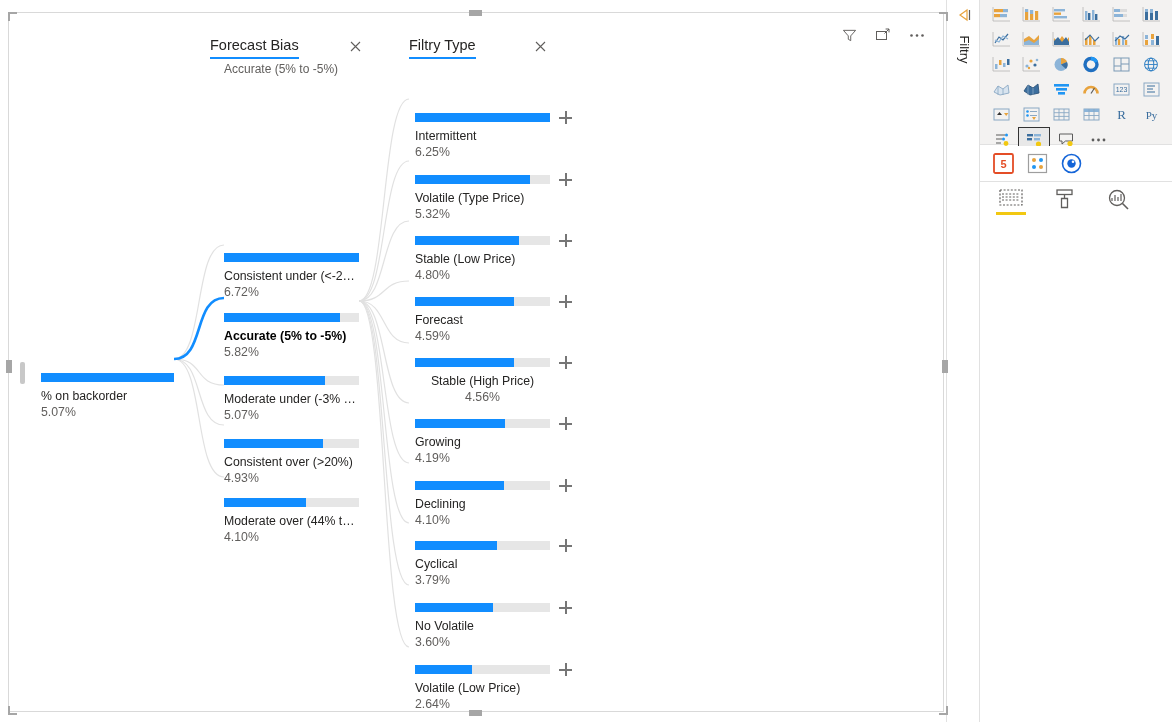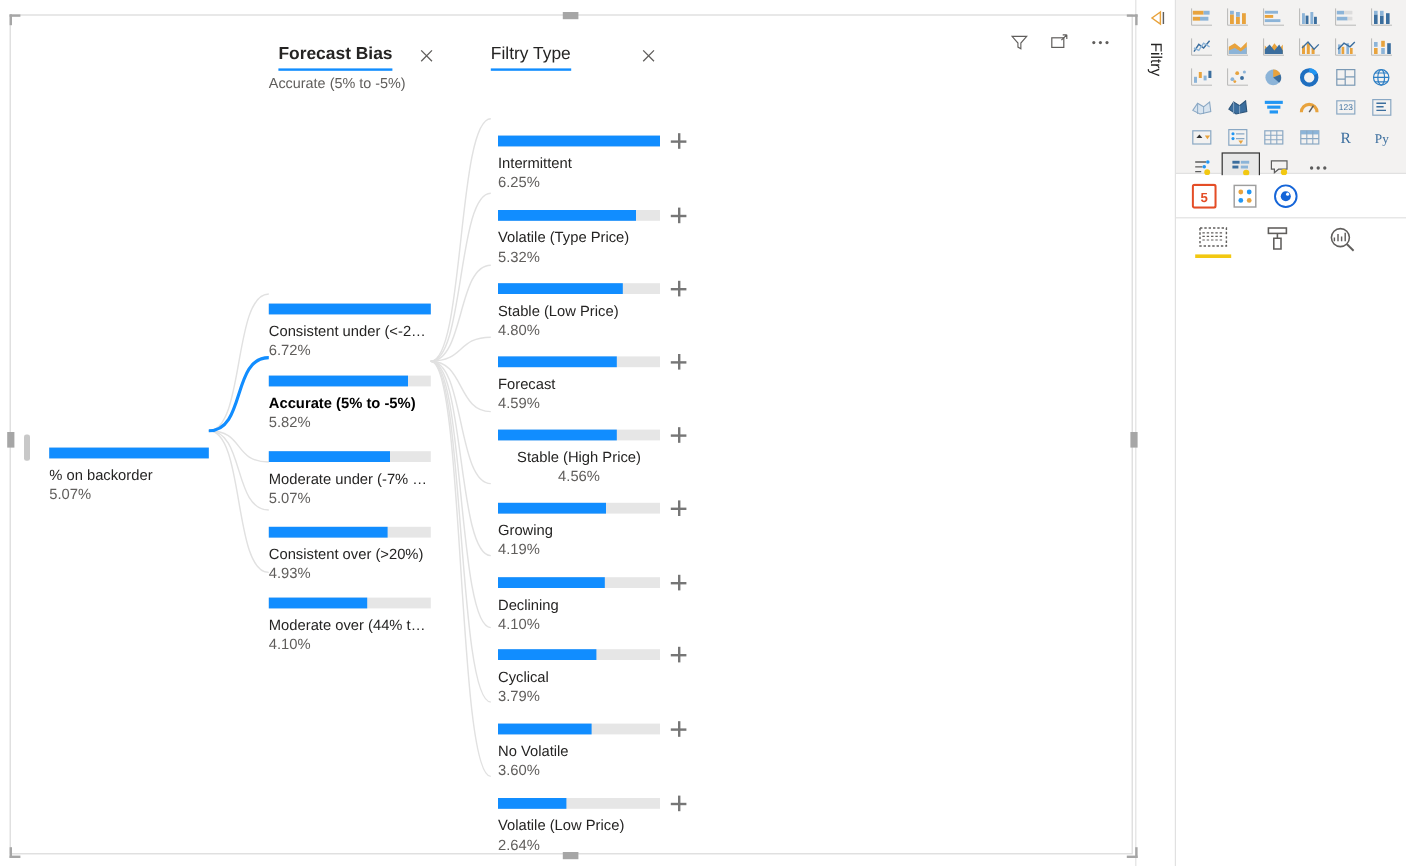--- a/index.html
+++ b/index.html
@@ -158,21 +158,21 @@
           <path d="M350,288 C378,288 372,208 400,208" fill="none" stroke="#e1e1e1" stroke-width="1.2"></path>
           <path d="M350,288 C378,288 372,268 400,268" fill="none" stroke="#e1e1e1" stroke-width="1.2"></path>
           <path d="M350,288 C378,288 372,330 400,330" fill="none" stroke="#e1e1e1" stroke-width="1.2"></path>
           <path d="M350,288 C378,288 372,390 400,390" fill="none" stroke="#e1e1e1" stroke-width="1.2"></path>
           <path d="M350,288 C378,288 372,450 400,450" fill="none" stroke="#e1e1e1" stroke-width="1.2"></path>
           <path d="M350,288 C378,288 372,510 400,510" fill="none" stroke="#e1e1e1" stroke-width="1.2"></path>
           <path d="M350,288 C378,288 372,572 400,572" fill="none" stroke="#e1e1e1" stroke-width="1.2"></path>
           <path d="M350,288 C378,288 372,634 400,634" fill="none" stroke="#e1e1e1" stroke-width="1.2"></path>
         </svg>
 
-        <div class="level-header" style="left:223px; top:24px;font-weight:bold;">
+        <div class="level-header" style="left:201px; top:24px;">
           <span class="lv-title">Forecast Bias</span>
         </div>
         <div class="level-close" style="left:341px; top:28px;">
           <svg width="11" height="11" viewBox="0 0 11 11">
               <path d="M1,1 L10,10 M10,1 L1,10" stroke="#605e5c" stroke-width="1.1" fill="none"></path>
             </svg>
         </div>
         <div class="level-sub" style="left:215px; top:49px;">Accurate (5% to -5%)</div>
 
         <div class="level-header" style="left:400px; top:24px;">
@@ -206,21 +206,21 @@
               <div class="bar-track">
                 <div class="bar-fill" style="width: 86%;"></div>
               </div>
               <div class="nd-label">Accurate (5% to -5%)</div>
               <div class="nd-value">5.82%</div>
             </div>
             <div class="node" style="left: 215px; top: 351px; width: 135px;">
               <div class="bar-track">
                 <div class="bar-fill" style="width: 75%;"></div>
               </div>
-              <div class="nd-label">Moderate under (-7% …</div>
+              <div class="nd-label">Moderate under (-3% …</div>
               <div class="nd-value">5.07%</div>
             </div>
             <div class="node" style="left: 215px; top: 414px; width: 135px;">
               <div class="bar-track">
                 <div class="bar-fill" style="width: 73%;"></div>
               </div>
               <div class="nd-label">Consistent over (&gt;20%)</div>
               <div class="nd-value">4.93%</div>
             </div>
             <div class="node" style="left: 215px; top: 473px; width: 135px;">

